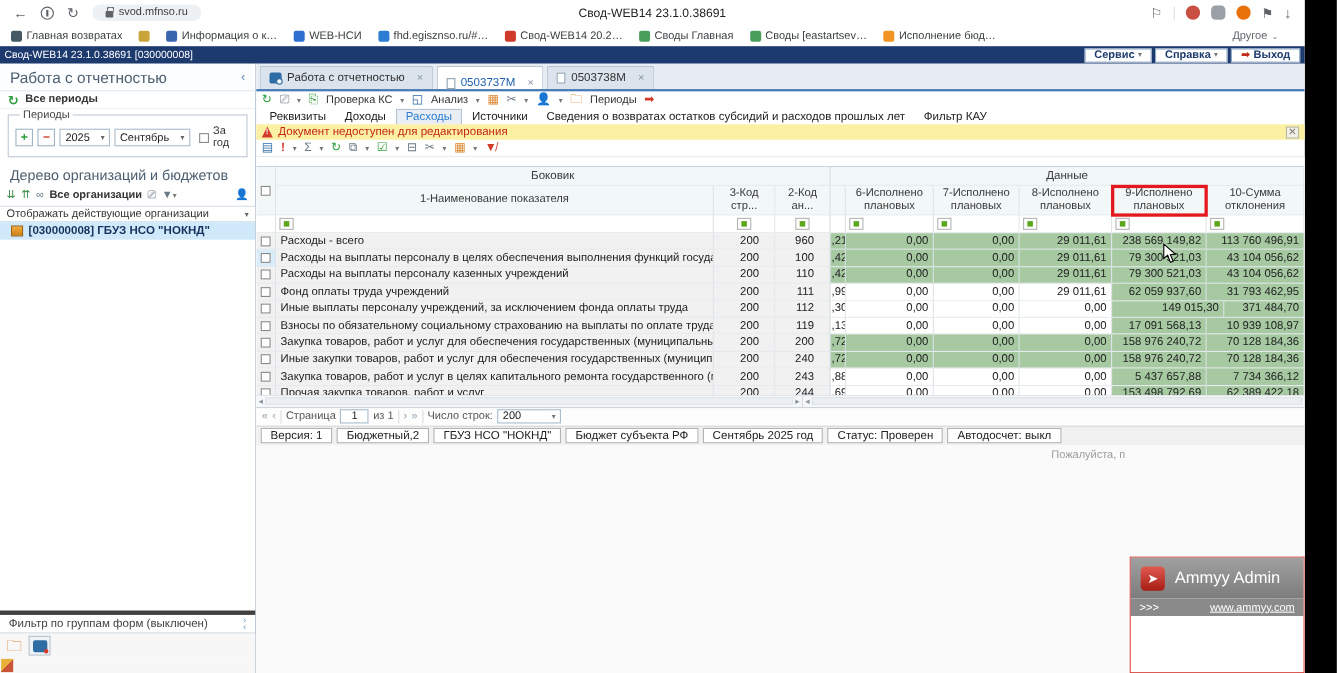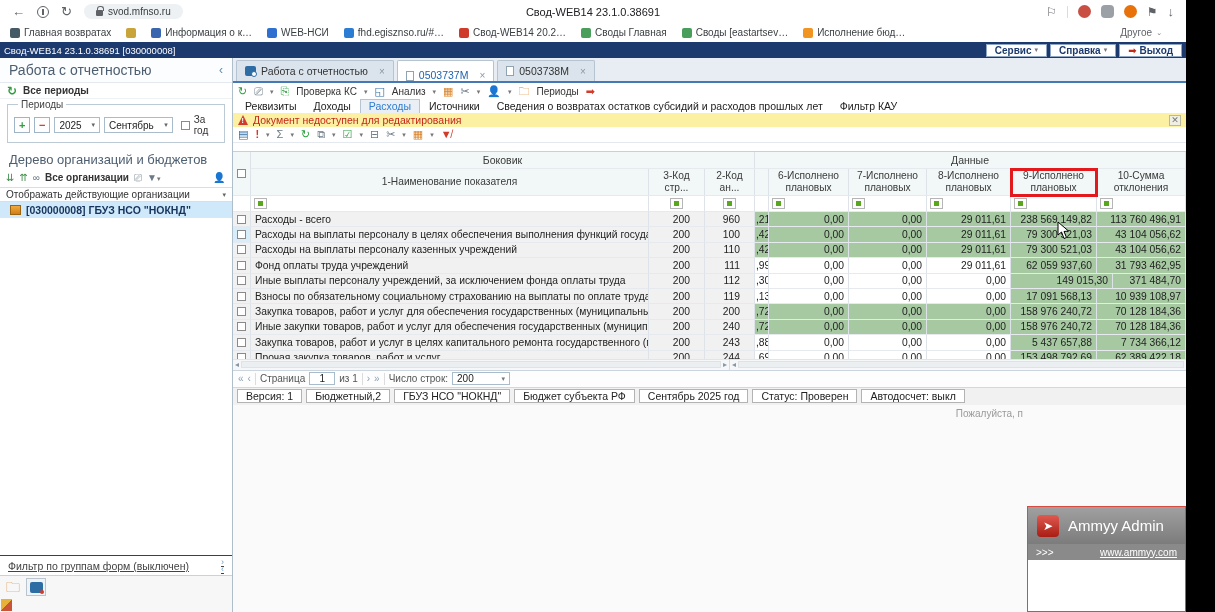--- a/index.html
+++ b/index.html
@@ -53,21 +53,21 @@
   .zagod{display:flex;align-items:center;gap:4px;font-size:10px;margin-left:4px;}
   .tree-title{height:20px;display:flex;align-items:center;padding:0 9px;font-size:13px;color:#4c5e70;flex:none;}
   .tree-toolbar{height:17px;display:flex;align-items:center;gap:5px;padding:0 6px;font-size:10px;flex:none;}
   .tree-toolbar .lbl{font-weight:bold;color:#333;}
   .mini-ic{font-size:10px;color:#3c8b46;line-height:1;}
   .org-filter{height:15px;margin:1px 0 0 0;border-top:1px solid #d7dfe6;border-bottom:1px solid #d7dfe6;display:flex;align-items:center;padding:0 6px;font-size:10px;color:#333;background:#fff;flex:none;}
   .org-filter .dd{margin-left:auto;font-size:7px;color:#666;}
   .tree-item{height:16px;display:flex;align-items:center;gap:5px;padding:0 10px;background:#cfe9fb;font-size:10.5px;font-weight:bold;color:#15335c;flex:none;}
   .bld-ic{width:11px;height:10px;background:linear-gradient(#f2a93b,#d07f14);border:1px solid #9a6410;flex:none;}
   .side-fill{flex:1;background:#fff;}
-  .side-filter{height:21px;border-top:1px solid #404040;border-bottom:1px solid #c8d2da;display:flex;align-items:center;padding:0 8px;font-size:10.5px;color:#444;flex:none;text-decoration:underline;}
+  .side-filter{height:21px;border-top:4px solid #404040;border-bottom:1px solid #c8d2da;display:flex;align-items:center;padding:0 8px;font-size:10.5px;color:#444;flex:none;}
   .side-filter .chevs{margin-left:auto;display:flex;flex-direction:column;line-height:7px;color:#6d9cc4;font-size:9px;}
   .side-icons{height:22px;display:flex;align-items:center;gap:6px;padding:0 6px;flex:none;background:#f7f7f7;}
   .appico-btn{width:20px;height:18px;border:1px solid #b9c4cc;background:#eef3f7;display:flex;align-items:center;justify-content:center;}
   .svod-ic{width:13px;height:11px;background:#2e6da4;border-radius:2px;position:relative;}
   .svod-ic::after{content:"";position:absolute;right:-1px;bottom:-1px;width:4px;height:4px;background:#d23b2a;border-radius:50%;}
   .corner-ic{width:11px;height:12px;background:linear-gradient(135deg,#e8b23a 50%,#c95437 50%);margin:1px 0 0 0;}
 
   
   .content{flex:1;display:flex;flex-direction:column;min-width:0;background:#fff;}
   .tabstrip{height:25px;background:#e7edf3;display:flex;align-items:flex-end;padding-left:3px;border-bottom:2px solid #4479b4;flex:none;}

